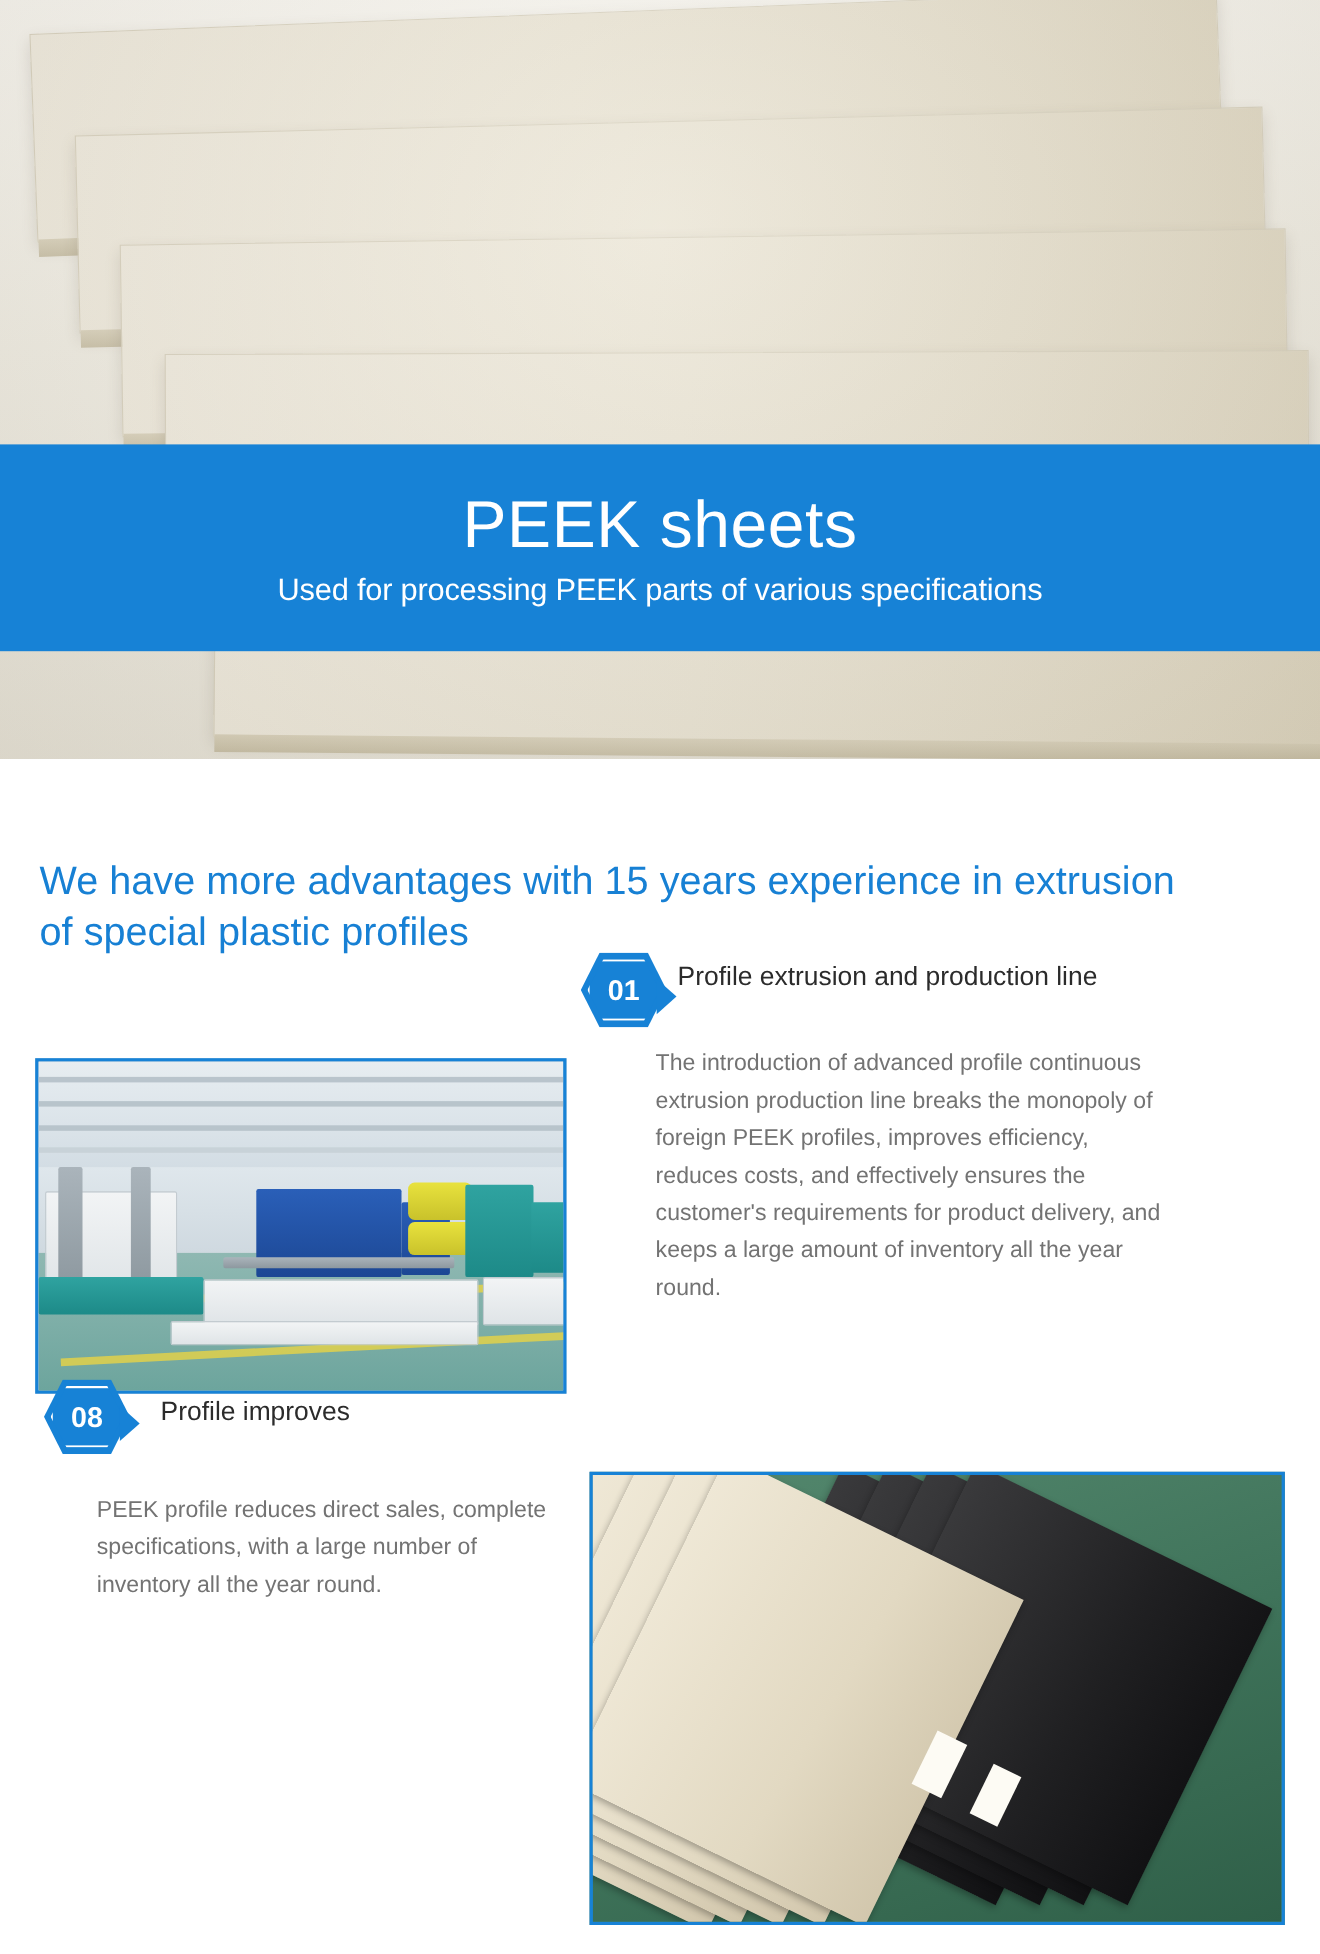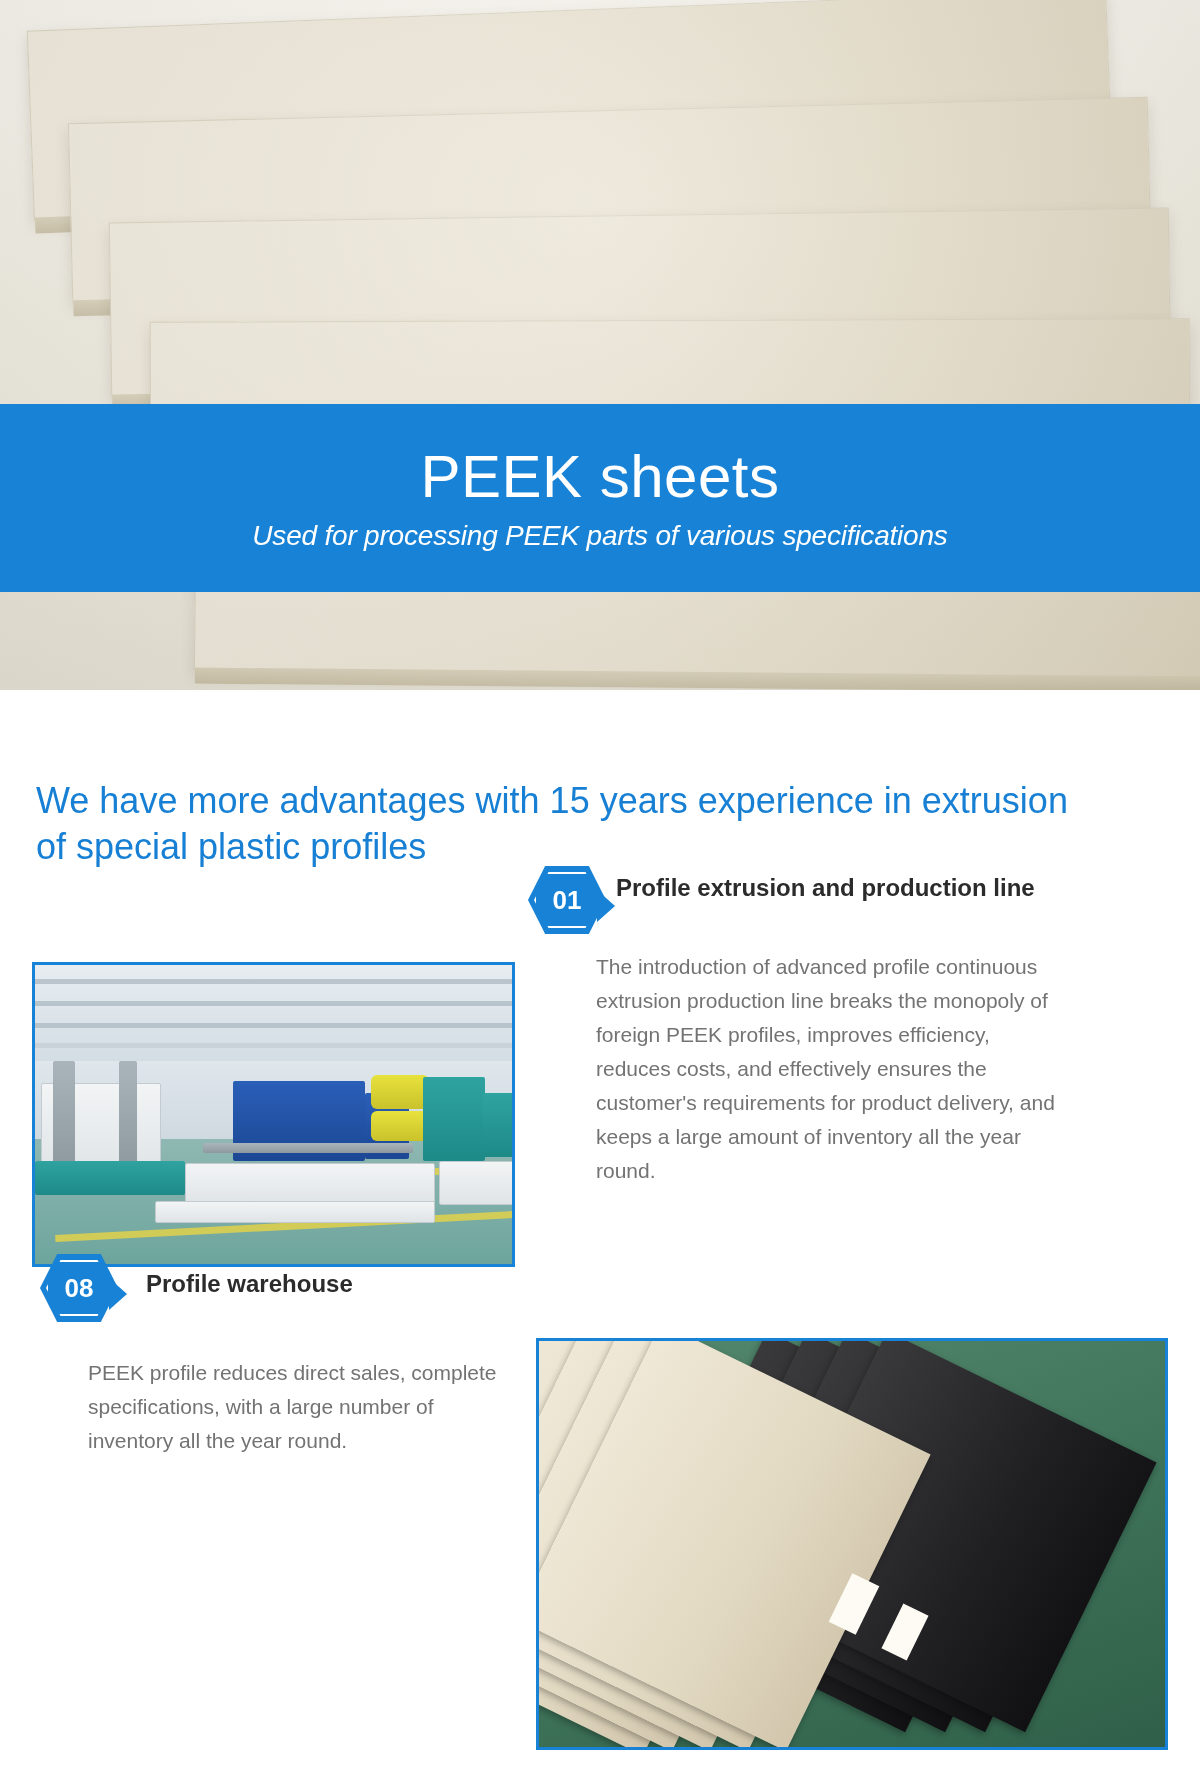--- a/index.html
+++ b/index.html
@@ -78,21 +78,20 @@
     font-weight: 400;
     line-height: 1.05;
     letter-spacing: 0.5px;
     margin-bottom: 12px;
   }
   .hero-sub {
     color: #ffffff;
     font-size: 28px;
     font-weight: 400;
     letter-spacing: -0.2px;
-    font-style: italic;
   }
 
   
   .headline {
     position: absolute;
     left: 36px;
     top: 778px;
     width: 1040px;
     color: #1780d4;
     font-size: 36px;
@@ -160,21 +159,21 @@
     justify-content: center;
     color: #ffffff;
     font-size: 26px;
     font-weight: 700;
   }
 
   .sec-title {
     position: absolute;
     color: #2b2b2b;
     font-size: 24px;
-    font-weight: 700;
+    font-weight: 400;
     line-height: 1.35;
   }
   .sec-body {
     position: absolute;
     color: #737373;
     font-size: 21px;
     font-weight: 400;
     line-height: 1.62;
   }
 
@@ -293,16 +292,16 @@
 
     <div class="plank tag" style="left:300px; top:236px; width:30px; height:54px; transform: rotate(26deg);"></div>
     <div class="plank tag" style="left:352px; top:266px; width:28px; height:50px; transform: rotate(26deg);"></div>
   </div>
 
   <div class="badge" style="left:40px; top:1254px;">
     <div class="badge-inner">08</div>
   </div>
   <div style="position:absolute; left:109px; top:1278px; width:0; height:0; border-top:16px solid transparent; border-bottom:16px solid transparent; border-left:18px solid #1782d6;"></div>
 
-  <div class="sec-title" style="left:146px; top:1268px; width:360px;">Profile warehouse</div>
+  <div class="sec-title" style="left:146px; top:1268px; width:360px;">Profile improves</div>
   <div class="sec-body" style="left:88px; top:1356px; width:430px;">PEEK profile reduces direct sales, complete specifications, with a large number of inventory all the year round.</div>
 
 </div>
 
 </body></html>

